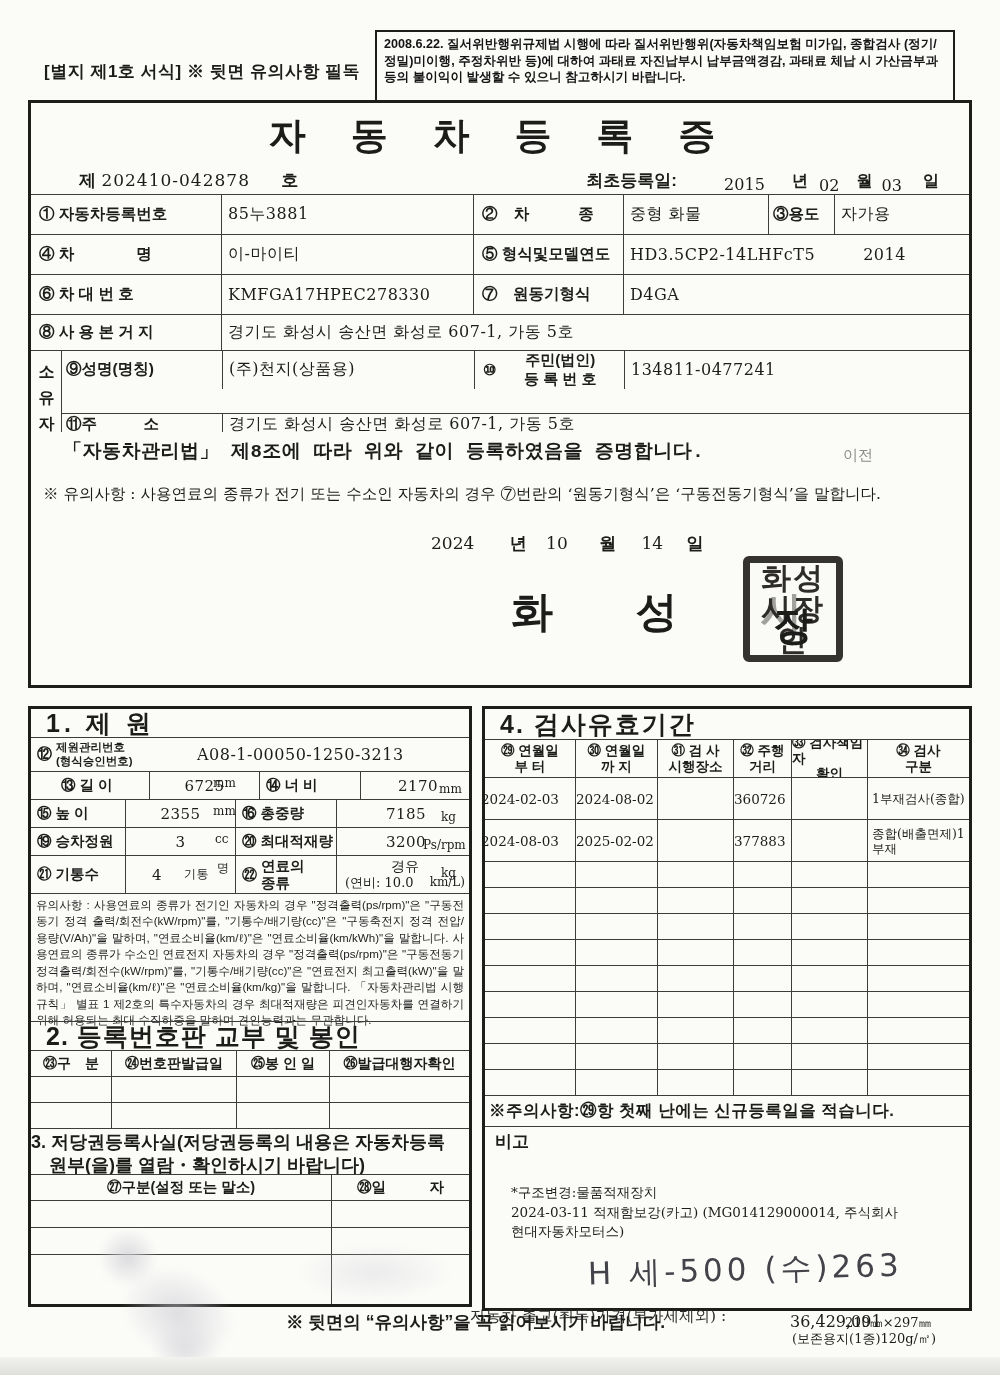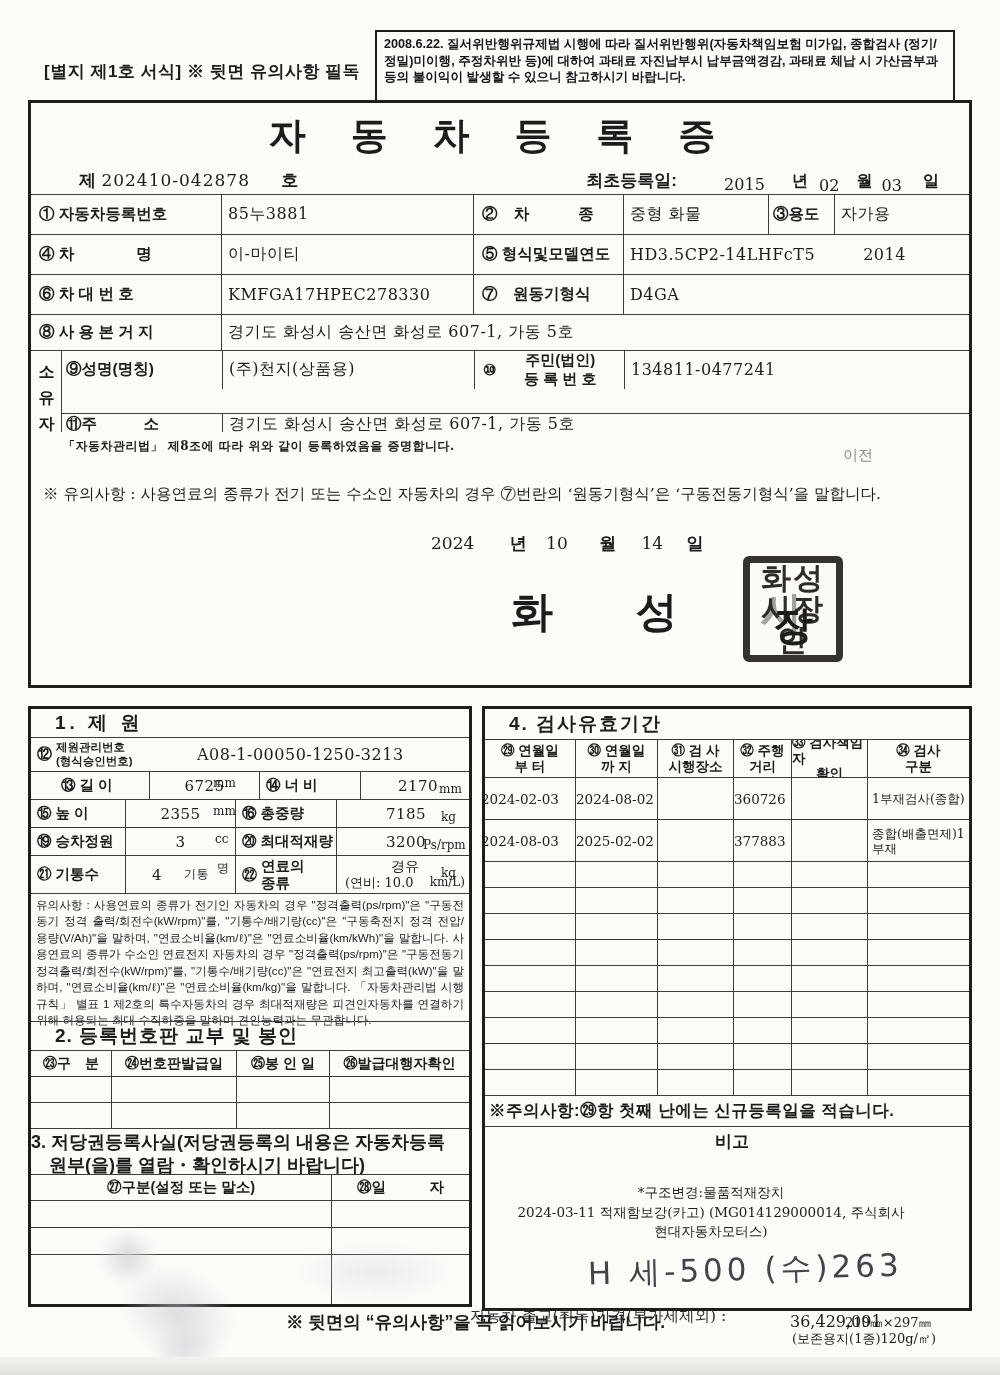--- a/index.html
+++ b/index.html
@@ -13,22 +13,22 @@
   .r{display:flex;box-sizing:border-box;}
   .cell{box-sizing:border-box;overflow:hidden;}
   .bl{border-left:1px solid #3c3c38;}
   .bt{border-top:1px solid #3c3c38;}
   .bb{border-bottom:1px solid #3c3c38;}
   .lab{font-family:"Liberation Sans",sans-serif;font-weight:bold;font-size:15.5px;
        display:flex;align-items:center;padding-left:8px;}
   .val{font-size:16px;display:flex;align-items:center;padding-left:6px;letter-spacing:.5px;}
   .cen{justify-content:center;padding-left:0;}
   .title-main{font-size:37px;font-weight:bold;letter-spacing:16px;text-align:center;}
-  .sec-title{font-family:"Liberation Sans",sans-serif;font-weight:bold;font-size:19px;
-             display:flex;align-items:center;padding-left:24px;letter-spacing:1px;}
+  .sec-title{font-family:"Liberation Sans",sans-serif;font-weight:bold;font-size:25px;
+             display:flex;align-items:center;padding-left:15px;letter-spacing:1px;}
   .hdr{font-family:"Liberation Sans",sans-serif;font-weight:bold;font-size:13.5px;
        display:flex;flex-direction:column;align-items:center;justify-content:center;line-height:1.15;}
   .unit{font-size:12px;color:#222;}
   .note-par{font-size:11.6px;line-height:1.42;text-align:justify;
             font-family:"Liberation Sans",sans-serif;color:#222;}
   .stain{position:absolute;border-radius:50%;filter:blur(3px);pointer-events:none;}
   .seal{position:absolute;border:7px solid #35332f;border-radius:6px;
         display:flex;flex-wrap:wrap;align-items:center;justify-content:center;
         background:rgba(250,250,247,.6);color:#2e2c28;
         font-family:"Liberation Sans",sans-serif;font-weight:bold;}
@@ -117,21 +117,21 @@
           <div class="cell val bl" style="flex:1;padding-left:6px;">134811-0477241</div>
         </div>
         <div class="r bt" style="height:37px;margin-top:24px;">
           <div class="cell lab" style="width:160px;padding-left:4px;">⑪주　　　소</div>
           <div class="cell val bl" style="flex:1;">경기도 화성시 송산면 화성로 607-1, 가동 5호</div>
         </div>
       </div>
     </div>
 
     <div style="position:relative;flex:1;height:248px;">
-      <div class="abs b" style="left:32px;top:6px;font-size:12px;letter-spacing:.5px;">「자동차관리법」 제8조에 따라 위와 같이 등록하였음을 증명합니다.</div>
+      <div class="abs b" style="left:32px;top:6px;font-size:19px;letter-spacing:.5px;font-family:Liberation Mono, monospace;">「자동차관리법」 제8조에 따라 위와 같이 등록하였음을 증명합니다.</div>
       <div class="abs" style="left:812px;top:14px;font-size:15px;color:#8a8a86;">이전</div>
       <div class="abs" style="left:12px;top:52px;font-size:15.5px;">※ 유의사항 : 사용연료의 종류가 전기 또는 수소인 자동차의 경우 ⑦번란의 ‘원동기형식’은 ‘구동전동기형식’을 말합니다.</div>
 
       <div class="abs" style="left:400px;top:100px;font-size:17px;white-space:nowrap;">
         <span>2024</span>
         <span class="b" style="margin-left:30px;">년</span>
         <span style="margin-left:14px;">10</span>
         <span class="b" style="margin-left:26px;">월</span>
         <span style="margin-left:20px;">14</span>
         <span class="b" style="margin-left:18px;">일</span>
@@ -387,21 +387,21 @@
         <div class="cell" style="width:90px;"></div>
         <div class="cell bl" style="width:82px;"></div>
         <div class="cell bl" style="width:76px;"></div>
         <div class="cell bl" style="width:58px;"></div>
         <div class="cell bl" style="width:76px;"></div>
         <div class="cell bl" style="flex:1;"></div>
       </div>
 
     <div class="sans b bb" style="height:30px;display:flex;align-items:center;padding-left:4px;font-size:16.5px;letter-spacing:.5px;">※주의사항:㉙항 첫째 난에는 신규등록일을 적습니다.</div>
 
-    <div style="position:relative;flex:1;text-align:center;">
+    <div style="position:relative;flex:1;">
       <div class="sans b" style="font-size:17px;padding:3px 0 0 10px;">비고</div>
       <div class="abs" style="left:26px;top:56px;width:400px;font-size:13.5px;line-height:1.45;">
         <div>*구조변경:물품적재장치</div>
         <div>2024-03-11 적재함보강(카고) (MG014129000014, 주식회사현대자동차모터스)</div>
       </div>
     </div>
   </div>
 
   <div class="abs hand" style="left:588px;top:1249px;z-index:5;">H   세-500  (수)263</div>
 

